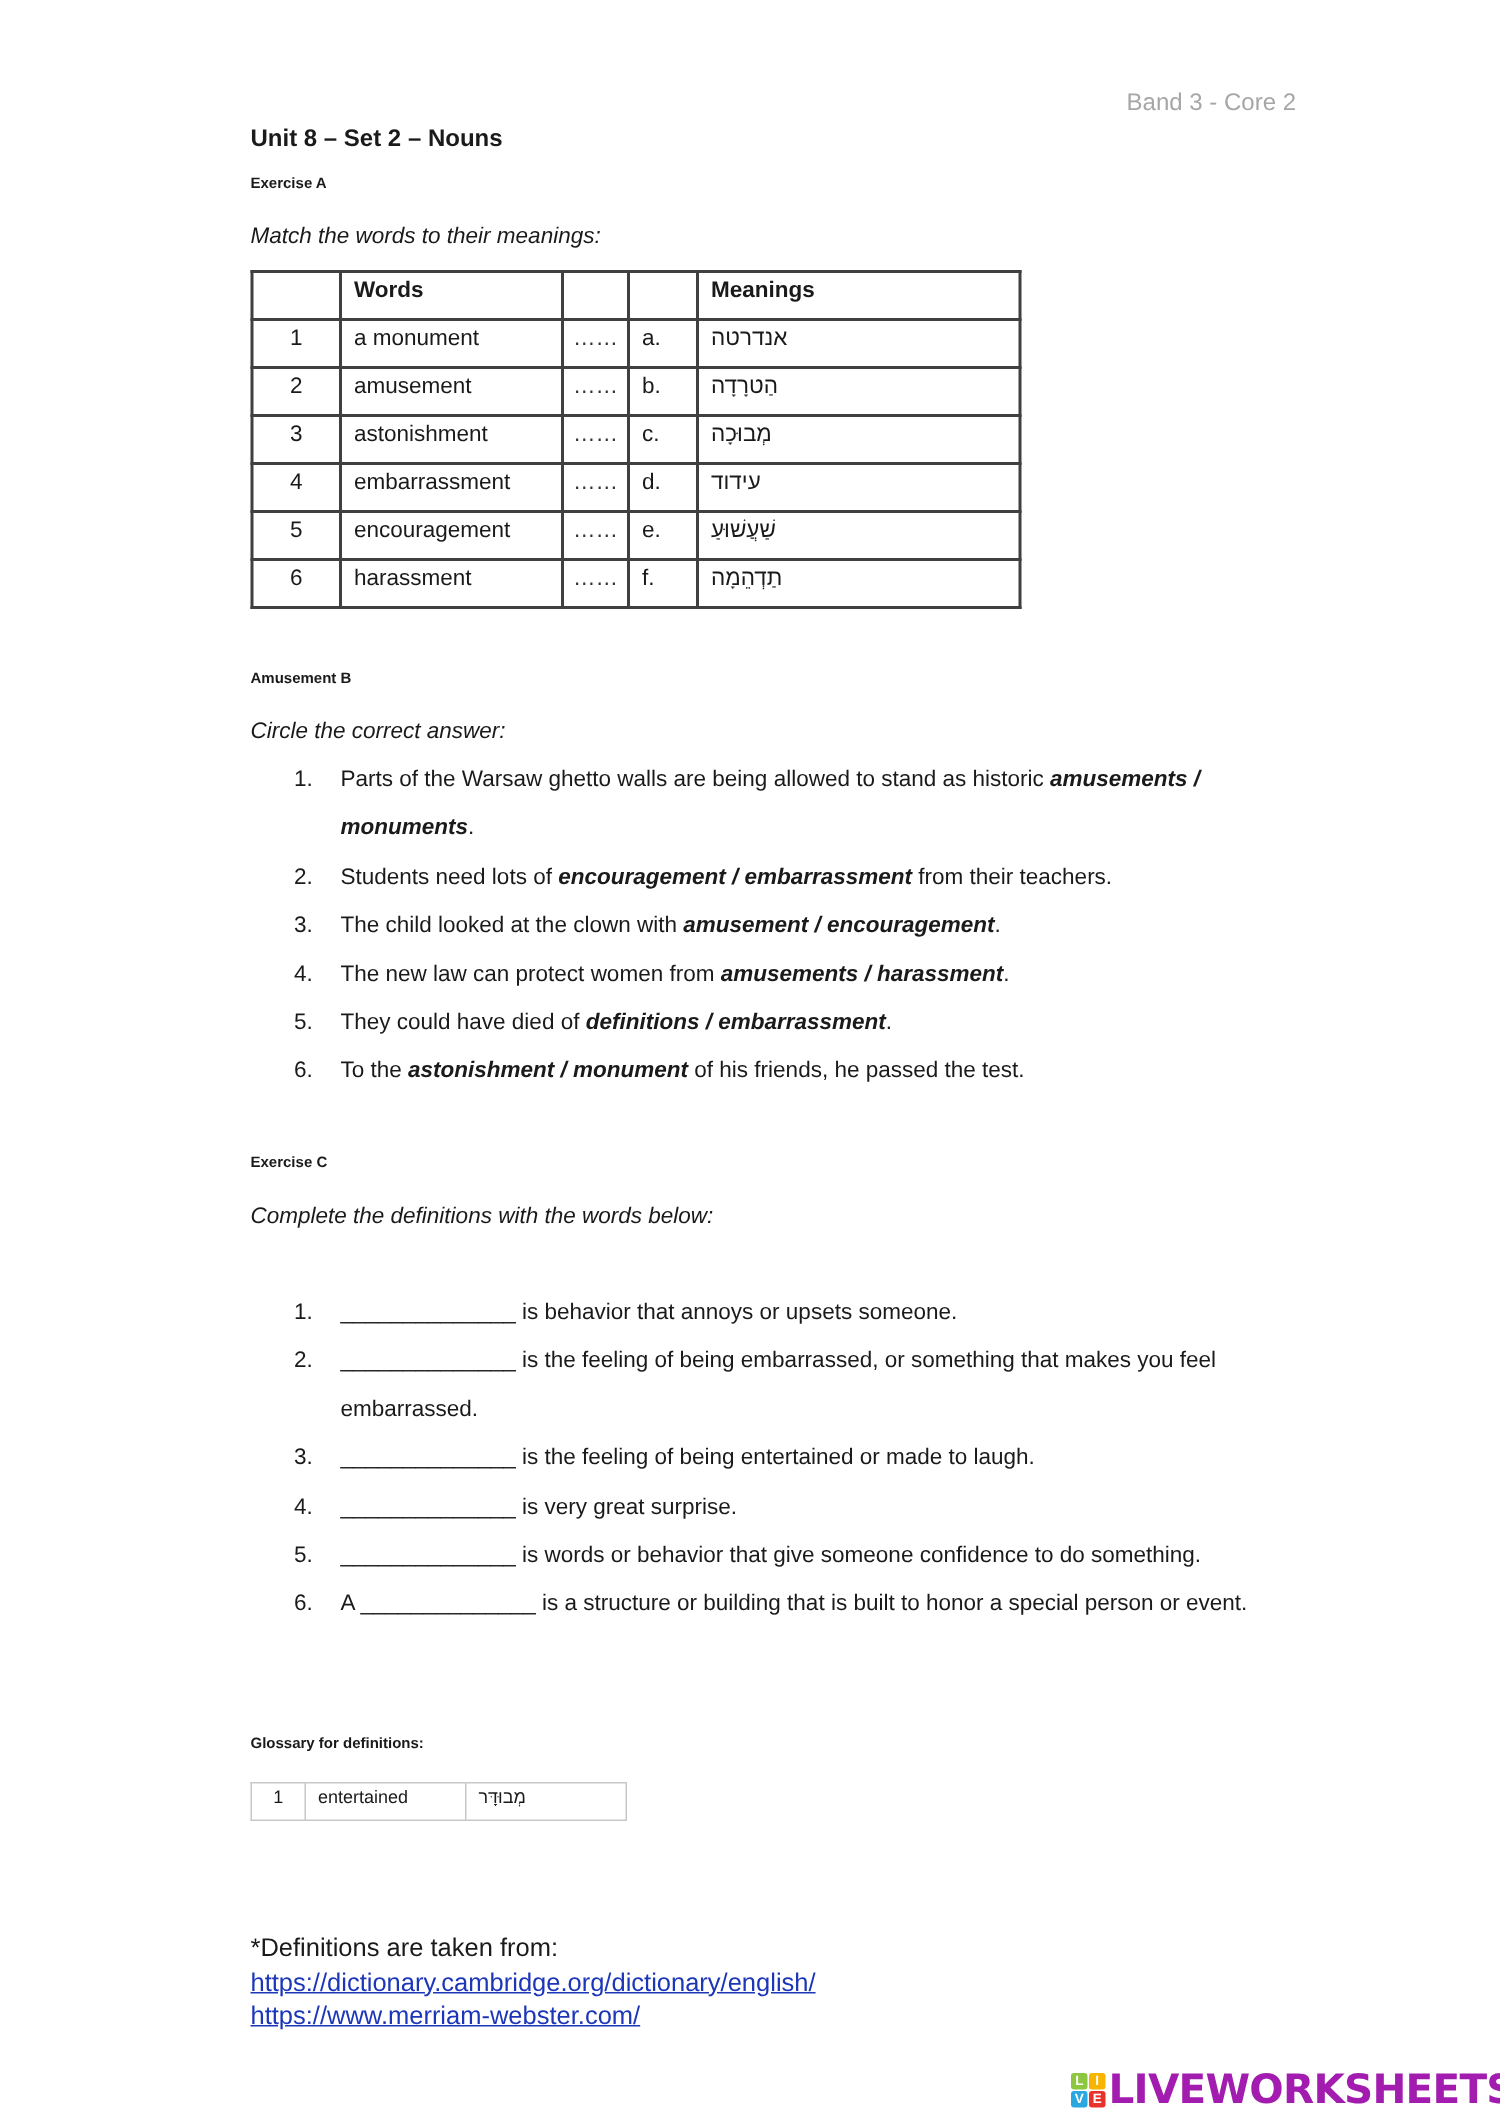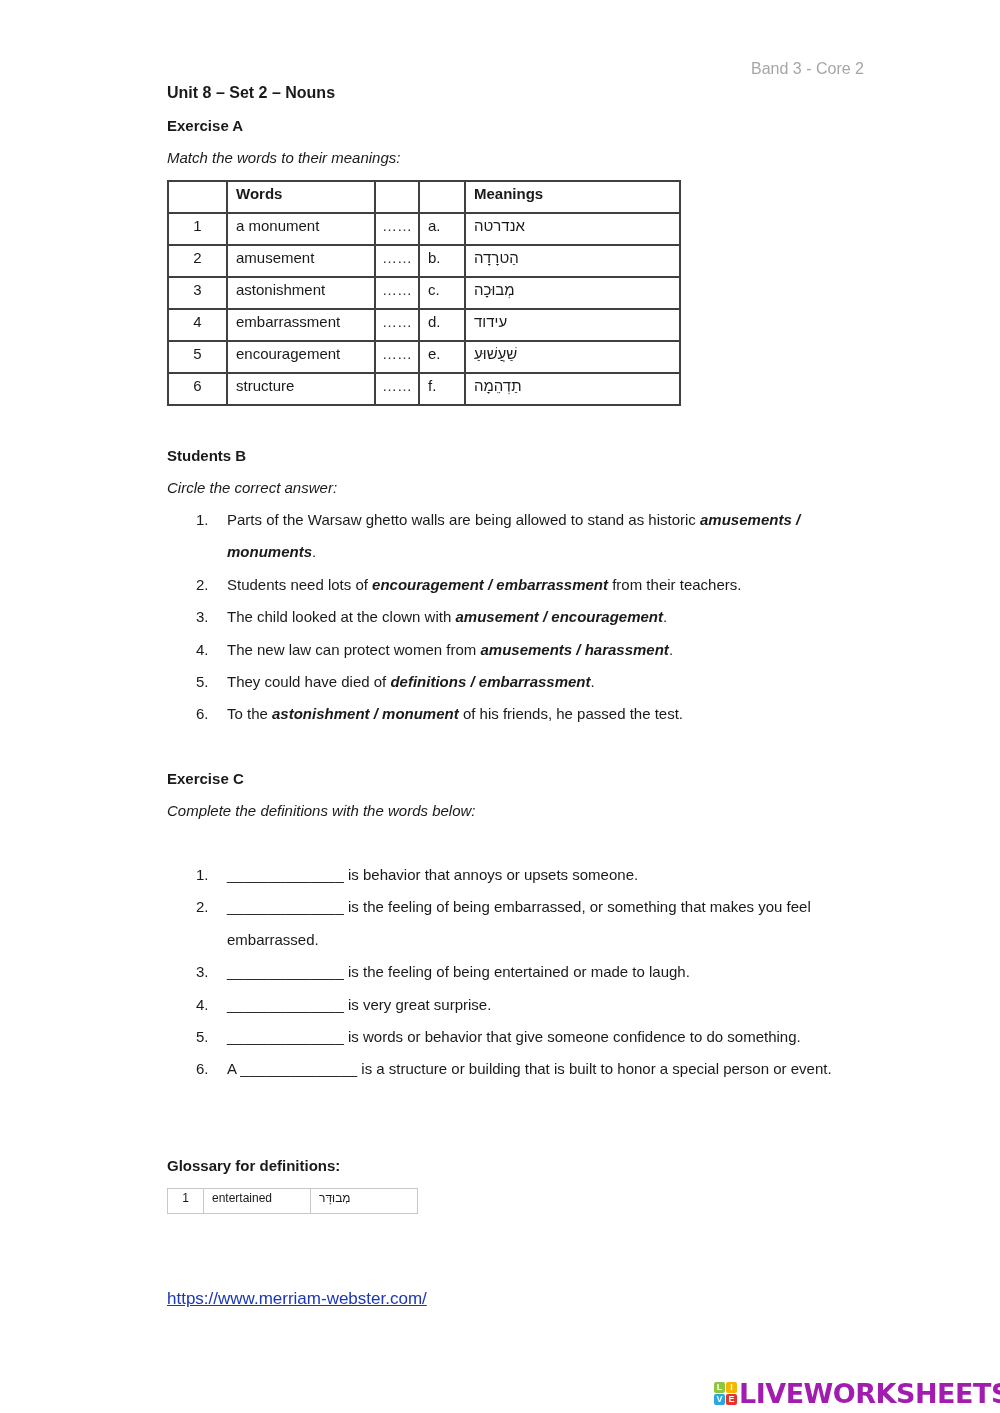--- a/index.html
+++ b/index.html
@@ -7,21 +7,21 @@
       width: 1000px; height: 1413px; position: relative; overflow: hidden;
       font-family: "Liberation Sans", sans-serif; color: #1a1a1a;
     }
     .page { position: absolute; left: 16px; top: 0; width: 1000px; height: 1413px; }
     .header-right {
       position: absolute; right: 152px; top: 60px;
       font-size: 16px; color: #a6a6a6;
     }
     .abs { position: absolute; left: 151px; }
     .title { top: 84px; font-weight: bold; font-size: 16px; }
-    .h-ex { font-weight: bold; font-size: 15px; }
+    .h-ex { font-weight: bold; font-size: 10px; }
     .instr { font-style: italic; font-size: 15px; }
     table.match {
       position: absolute; left: 151px; top: 180px;
       border-collapse: collapse; font-size: 15px;
     }
     table.match td {
       border: 2px solid #404040; height: 32px; padding: 0 0 0 8px;
       vertical-align: top; padding-top: 3px; box-sizing: border-box;
     }
     table.match td.num { text-align: center; padding-left: 0; }
@@ -115,29 +115,29 @@
     </tr>
     <tr>
       <td class="num">5</td>
       <td>encouragement</td>
       <td class="dots">……</td>
       <td>e.</td>
       <td><span class="heb">שַׁעֲשׁוּעַ</span></td>
     </tr>
     <tr>
       <td class="num">6</td>
-      <td>structure</td>
+      <td>harassment</td>
       <td class="dots">……</td>
       <td>f.</td>
       <td><span class="heb">תַדְהֵמָה</span></td>
     </tr>
   </tbody>
     </table>
 
-  <div class="abs h-ex" style="top:447px">Students B</div>
+  <div class="abs h-ex" style="top:447px">Amusement B</div>
   <div class="abs instr" style="top:479px">Circle the correct answer:</div>
 
   <ol class="list" style="top:504px">
     <li style="width:640px">
       <span class="n">1.</span><span>Parts of the Warsaw ghetto walls are being allowed to stand as historic </span><span class="bi">amusements / monuments</span><span>.</span>
     </li>
     <li>
       <span class="n">2.</span><span>Students need lots of </span><span class="bi">encouragement / embarrassment</span><span> from their teachers.</span>
     </li>
     <li>
@@ -183,20 +183,22 @@
     <tbody>
         <tr>
       <td style="width:36px; text-align:center; padding:2px 0 0 0">1</td>
       <td style="width:107px">entertained</td>
       <td style="width:107px"><span class="heb">מְבוּדָּר</span></td>
     </tr>
   </tbody>
     </table>
 
   <div class="foot">
+    <div>*Definitions are taken from:</div>
+    <a>https://dictionary.cambridge.org/dictionary/english/</a>
     <a>https://www.merriam-webster.com/</a>
   </div>
 
   <div class="logo">
     <div class="logo-grid">
       <span style="background:#8dc63f">L</span>
       <span style="background:#f7b500">I</span>
       <span style="background:#29a8e0">V</span>
       <span style="background:#e8322c">E</span>
     </div>

